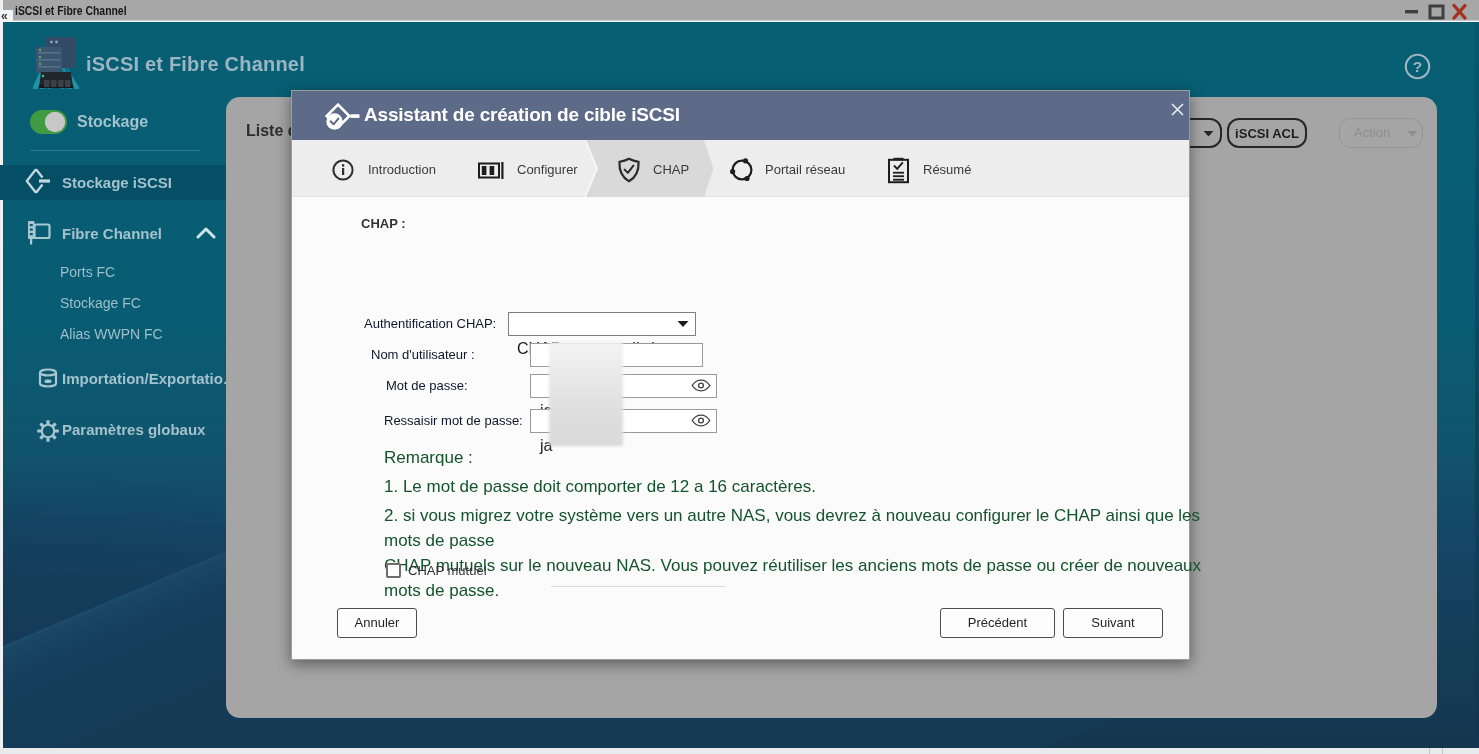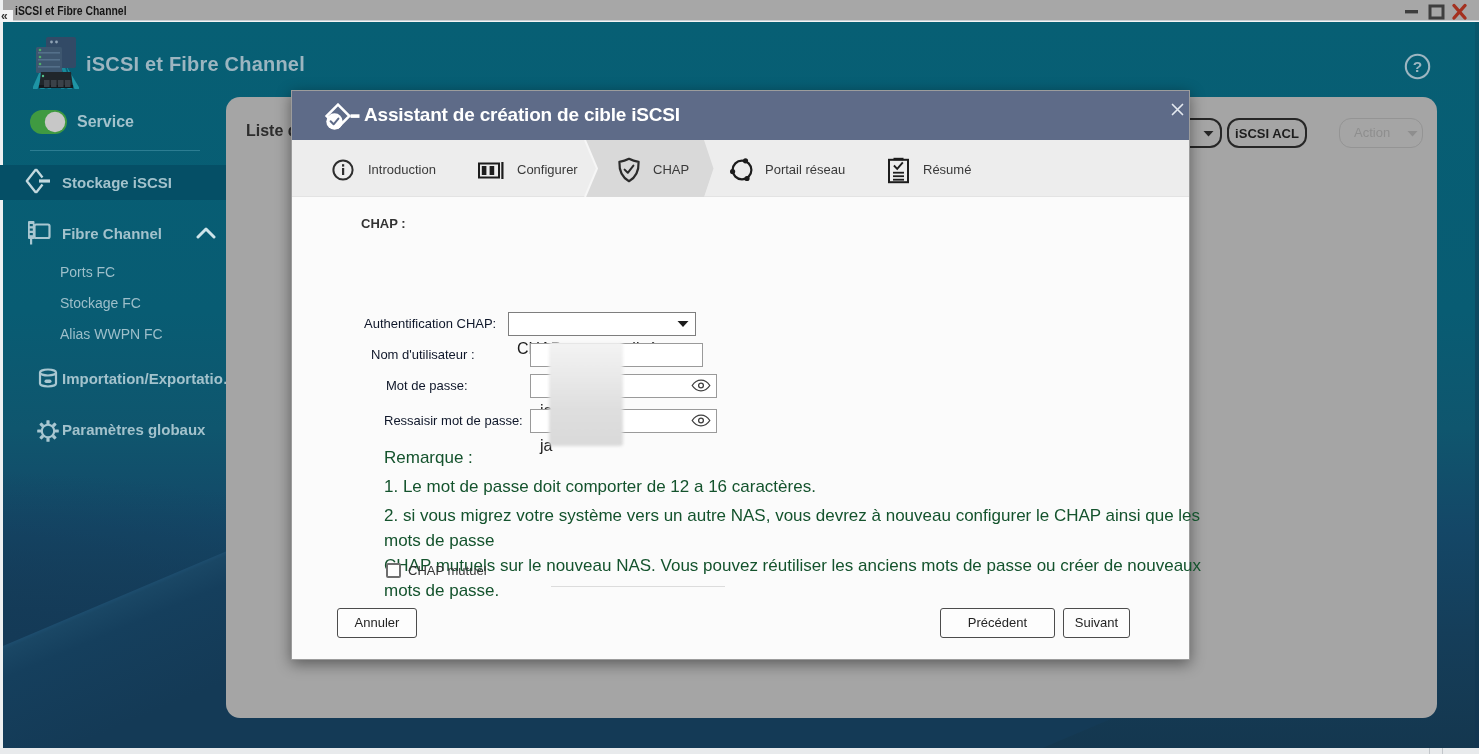--- a/index.html
+++ b/index.html
@@ -122,21 +122,21 @@
 
 <svg class="abs" id="help" viewBox="0 0 27 27">
   <circle cx="13.5" cy="13.5" r="11.7" fill="none" stroke="#9db6c1" stroke-width="2.1"></circle>
   <text x="13.5" y="19" font-size="15.5" font-weight="bold" fill="#9db6c1" text-anchor="middle" font-family="Liberation Sans">?</text>
 </svg>
 
 <svg class="abs" style="left:30px; top:110px; width:37px; height:24px;" viewBox="0 0 37 24">
   <rect x="0" y="0" width="37" height="24" rx="12" fill="#3f9a41"></rect>
   <circle cx="25" cy="12" r="10.2" fill="#c7c7c7"></circle>
 </svg>
-<div class="side-label" style="left:77px; top:113px; font-size:16px;">Service</div>
+<div class="side-label" style="left:77px; top:113px; font-size:16px;">Stockage</div>
 <div class="abs" id="sep1"></div>
 <div class="abs" id="selrow"></div>
 
 <svg class="abs" style="left:25px; top:167px; width:28px; height:28px;" viewBox="0 0 28 28">
   <path d="M11 2.2 L1.8 14 L11 25.8 M11 2.2 L17.5 10.5 M17.5 17.5 L11 25.8" fill="none" stroke="#c2d8de" stroke-width="2.3" stroke-linejoin="round"></path>
   <rect x="14" y="12.4" width="11" height="3.2" fill="#c2d8de"></rect>
 </svg>
 <div class="side-label" style="left:62px; top:174px;">Stockage iSCSI</div>
 
 <svg class="abs" style="left:27px; top:220px; width:26px; height:26px;" viewBox="0 0 26 26">
@@ -286,14 +286,14 @@
   <div class="blue" style="left:92px; top:357px;">Remarque :</div>
   <div class="blue" style="left:92px; top:386px;">1. Le mot de passe doit comporter de 12 a 16 caractères.</div>
   <div class="blue" style="left:92px; top:412px; width:820px; line-height:25px;">2. si vous migrez votre système vers un autre NAS, vous devrez à nouveau configurer le CHAP ainsi que les mots de passe<br>CHAP mutuels sur le nouveau NAS. Vous pouvez réutiliser les anciens mots de passe ou créer de nouveaux mots de passe.</div>
 
   <div class="abs" id="checkbox"></div>
   <div class="ctext" style="left:116px; top:472px;">CHAP mutuel</div>
   <div class="abs" id="hairline"></div>
 
   <div class="mbtn" style="left:45px; width:80px; line-height:28px;">Annuler</div>
   <div class="mbtn" style="left:648px; width:115px; line-height:28px;">Précédent</div>
-  <div class="mbtn" style="left:771px; width:67px; line-height:28px;">Suivant</div>
+  <div class="mbtn" style="left:771px; width:100px; line-height:28px;">Suivant</div>
 </div>
 
 </body></html>

